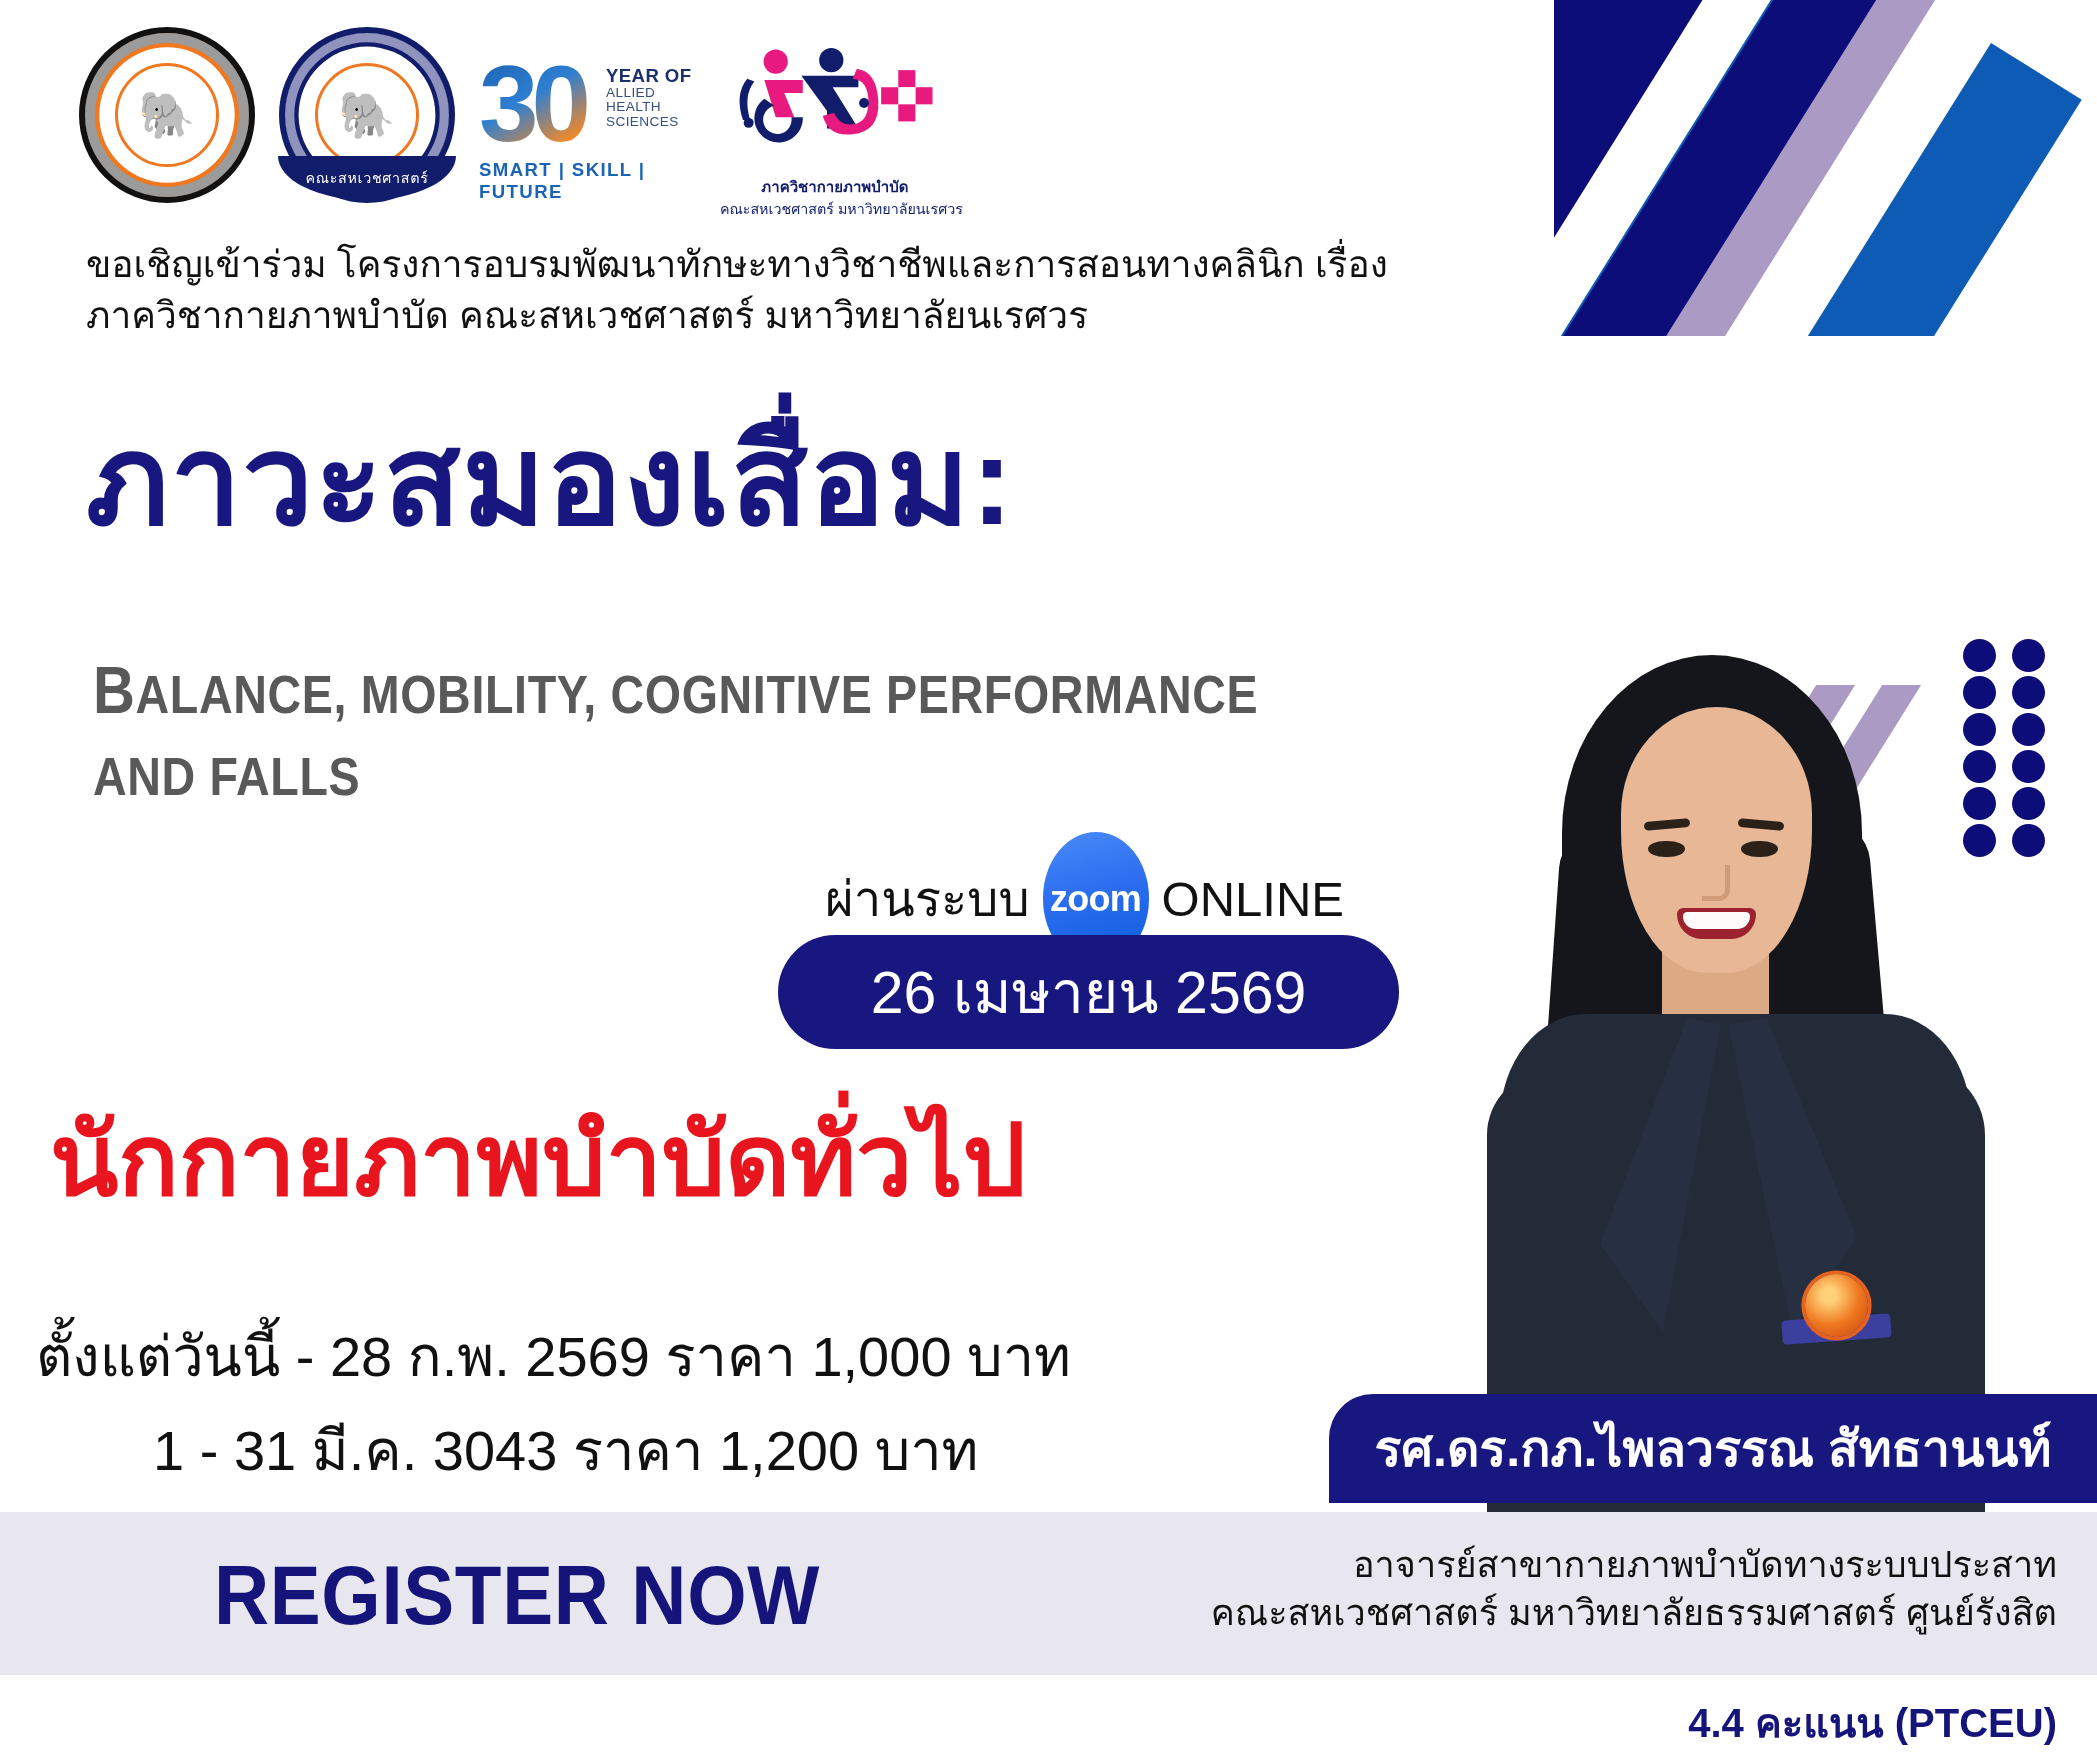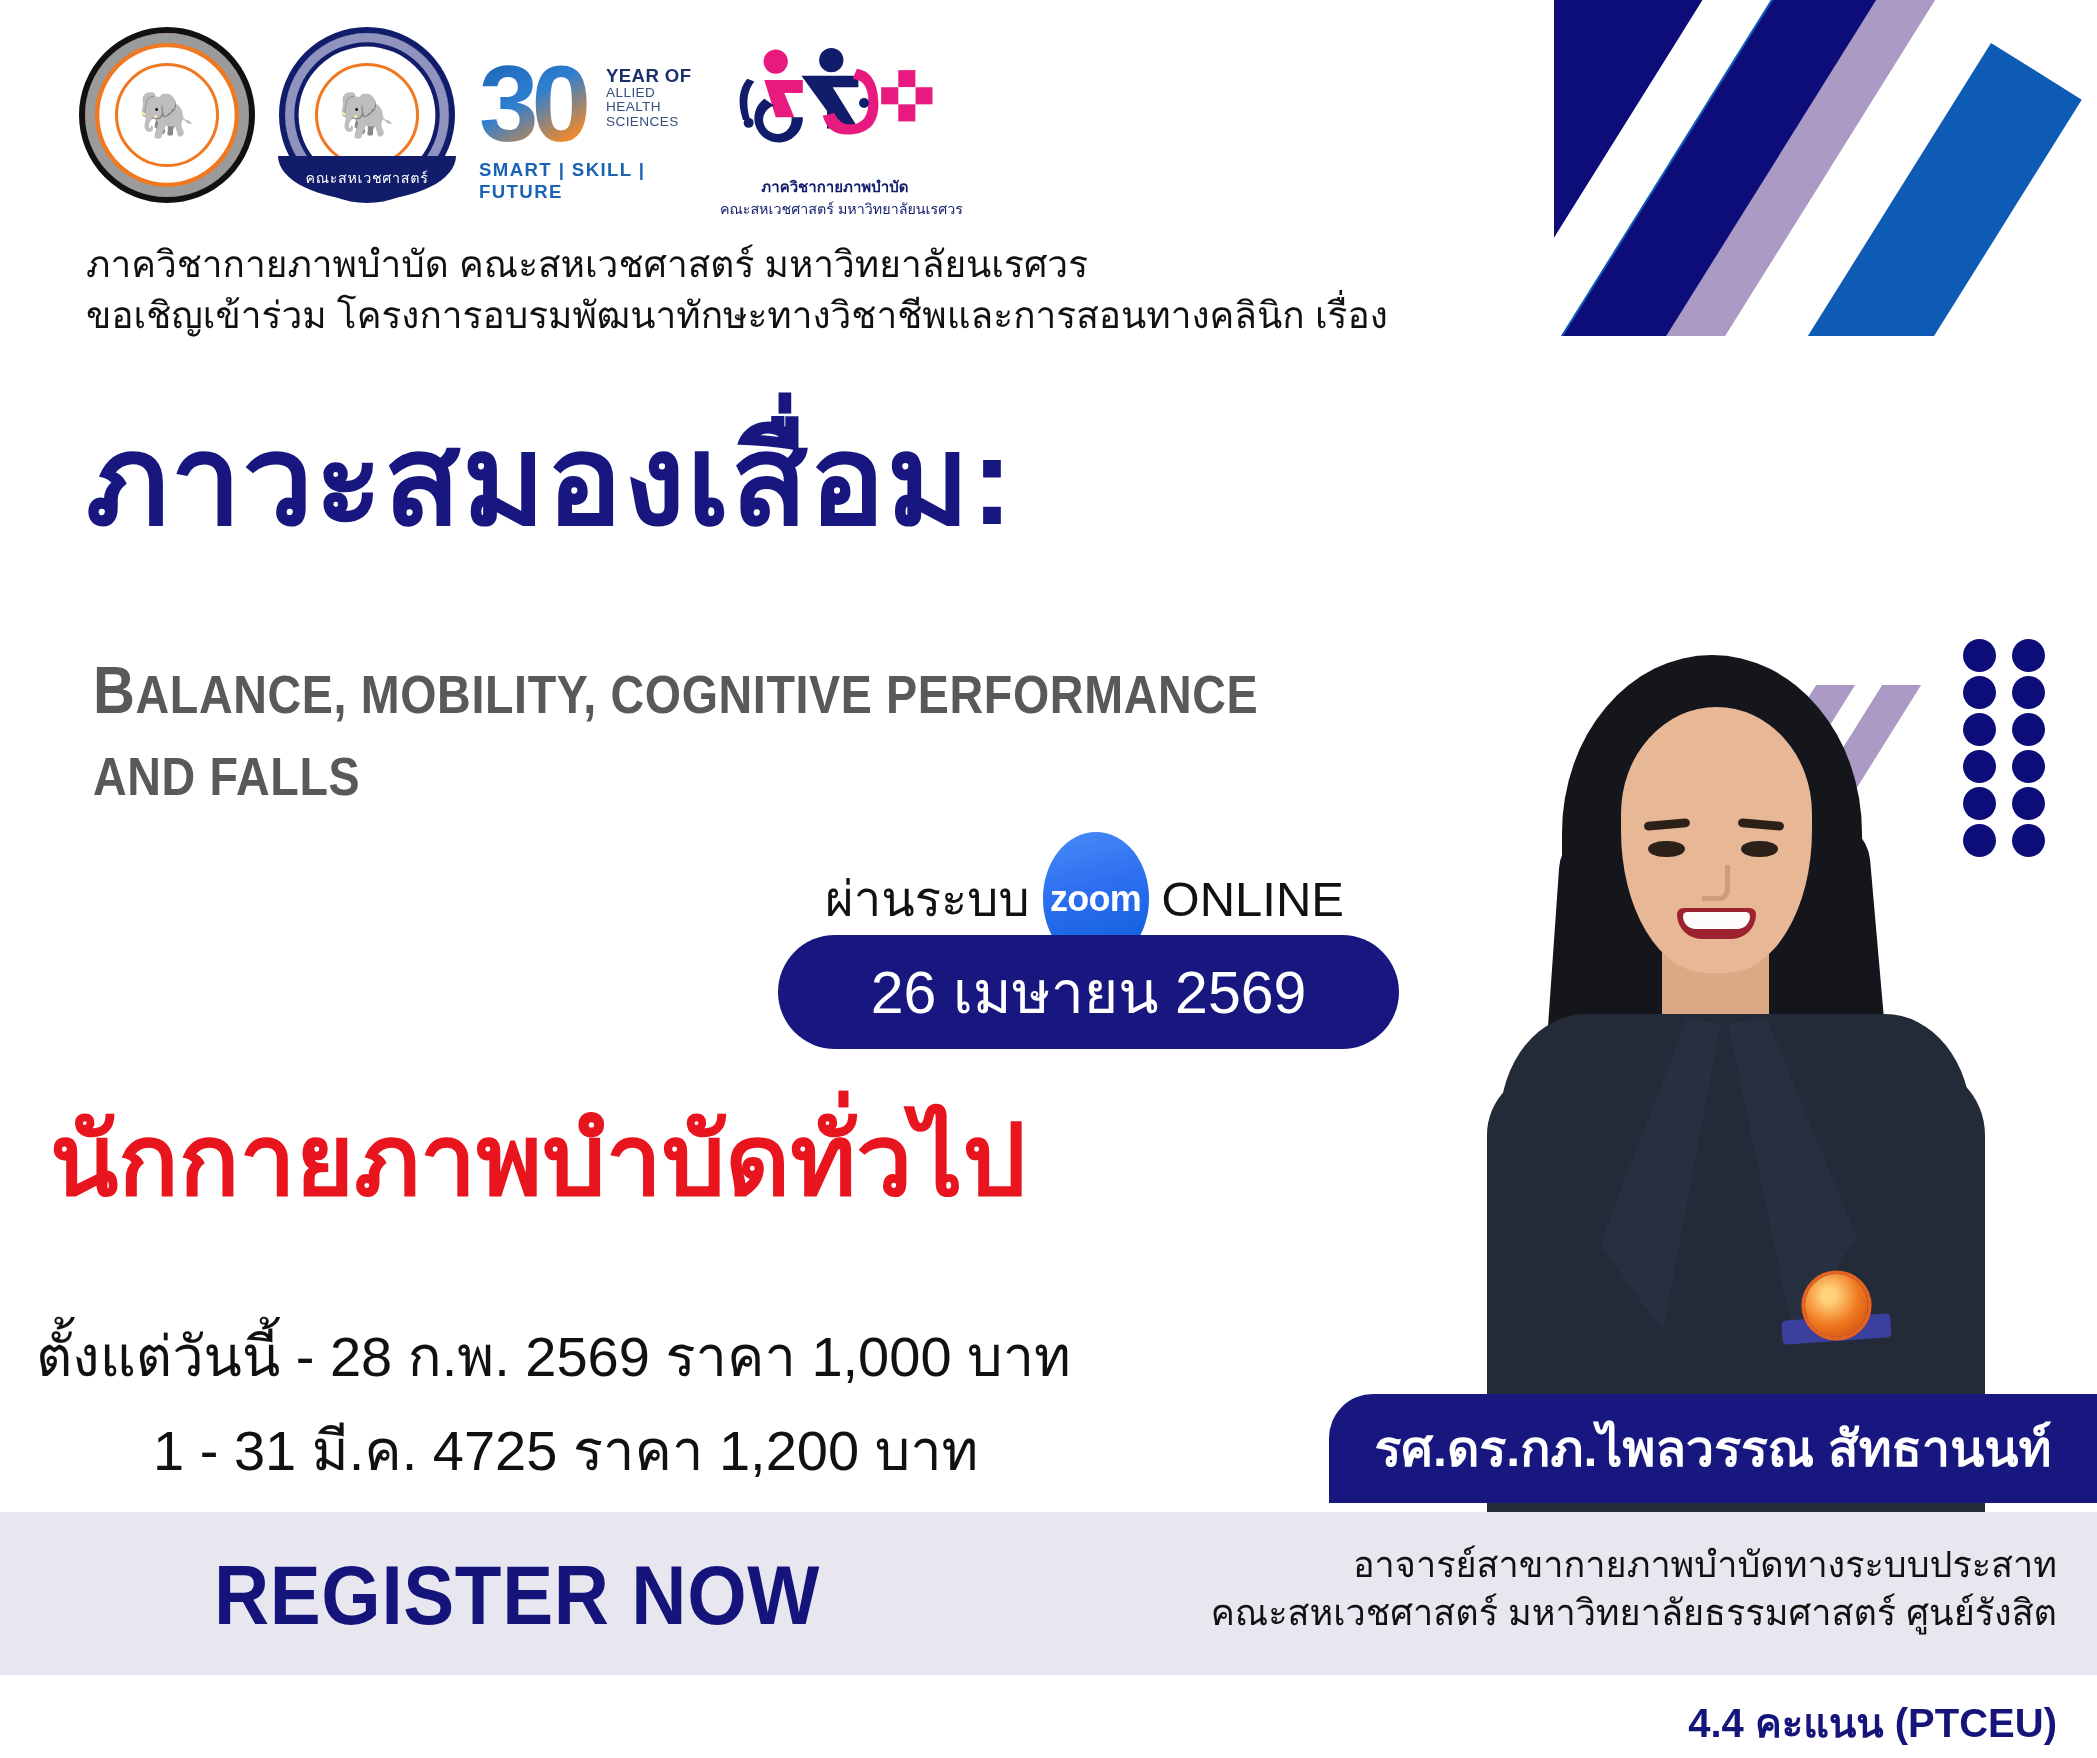--- a/index.html
+++ b/index.html
@@ -355,43 +355,43 @@
         <rect x="246" y="62" width="24" height="24" fill="#fff"></rect>
         <rect x="222" y="62" width="24" height="24" fill="#e8197f"></rect>
         <rect x="246" y="86" width="24" height="24" fill="#e8197f"></rect>
       </svg>
       <div class="cap1">ภาควิชากายภาพบำบัด</div>
       <div class="cap2">คณะสหเวชศาสตร์ มหาวิทยาลัยนเรศวร</div>
     </div>
   </div>
 
   <div class="hdr">
+    <div>ขอเชิญเข้าร่วม โครงการอบรมพัฒนาทักษะทางวิชาชีพและการสอนทางคลินิก เรื่อง</div>
     <div>ภาควิชากายภาพบำบัด คณะสหเวชศาสตร์ มหาวิทยาลัยนเรศวร</div>
-    <div>ขอเชิญเข้าร่วม โครงการอบรมพัฒนาทักษะทางวิชาชีพและการสอนทางคลินิก เรื่อง</div>
   </div>
 
   <div class="title-th">ภาวะสมองเสื่อม:</div>
 
   <div class="sub-en">
     <span class="l1">Balance, mobility, cognitive performance</span>
     <span class="l2">and falls</span>
   </div>
 
   <div class="zoom-row">
     <span>ผ่านระบบ</span>
     <span class="zoom-badge">zoom</span>
     <span>ONLINE</span>
   </div>
 
   <div class="date-pill">26 เมษายน 2569</div>
 
   <div class="audience">นักกายภาพบำบัดทั่วไป</div>
 
   <div class="price p1">ตั้งแต่วันนี้ - 28 ก.พ. 2569 ราคา 1,000 บาท</div>
-  <div class="price p2">1 - 31 มี.ค. 4725 ราคา 1,200 บาท</div>
+  <div class="price p2">1 - 31 มี.ค. 3043 ราคา 1,200 บาท</div>
 
   <div class="portrait">
     <div class="p-hair"></div>
     <div class="p-hair-l"></div>
     <div class="p-hair-r"></div>
     <div class="p-neck"></div>
     <div class="p-face"></div>
     <div class="p-brow l"></div>
     <div class="p-brow r"></div>
     <div class="p-eye l"></div>

